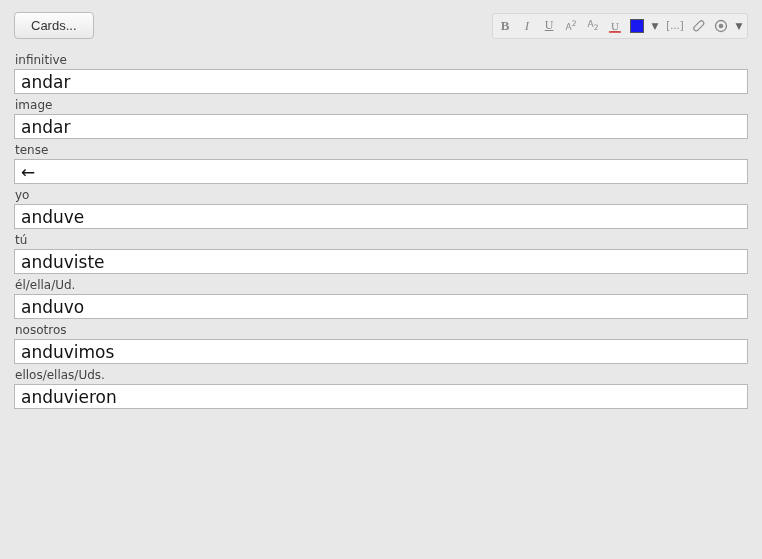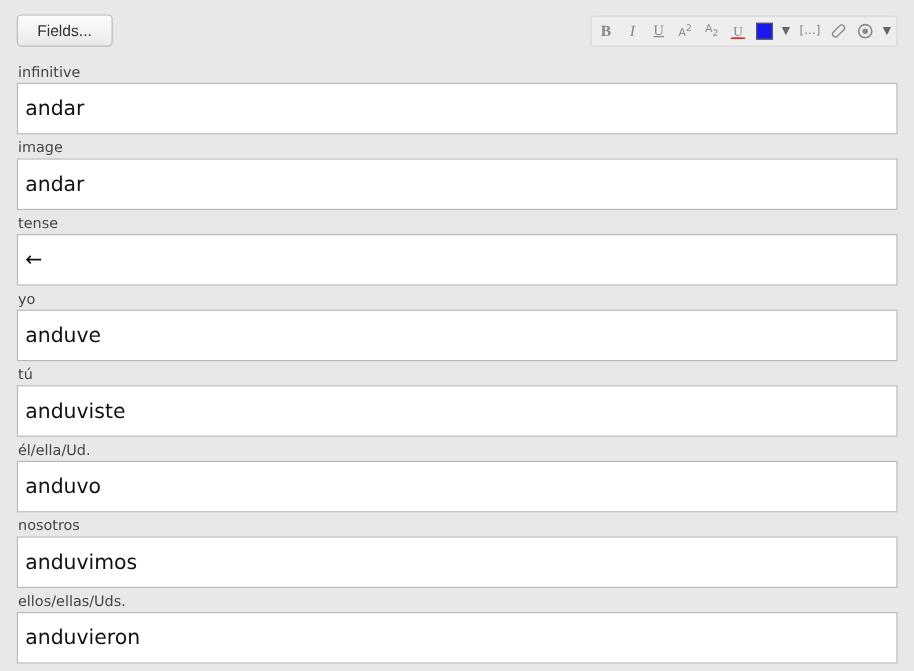--- a/index.html
+++ b/index.html
@@ -68,33 +68,33 @@
   }
   .field-input {
     width: 100%;
     border: 1px solid #b8b8b8;
     background: #fff;
     font-size: 17px;
     font-family: inherit;
     color: #111;
     padding: 5px 6px 5px 6px;
     line-height: 1.25;
-    height: 43px;
+    height: 25px;
   }
   .bold { font-weight: bold; font-family: Georgia, serif; font-size: 13px;}
   .ital { font-style: italic; font-family: Georgia, serif; font-size: 13px;}
   .uline { text-decoration: underline; font-family: Georgia, serif; font-size: 12px;}
   .sup { font-size: 9px; }
   .sub { font-size: 9px; }
 </style>
 </head>
 <body>
 
 <div class="topbar">
-  <button class="btn">Fields...</button>
+  <button class="btn">Cards...</button>
   <div class="spacer"></div>
   <div class="toolbar">
     <div class="tbtn">
         <span class="bold">B</span>
       </div>
     <div class="tbtn">
         <span class="ital">I</span>
       </div>
     <div class="tbtn">
         <span class="uline">U</span>

